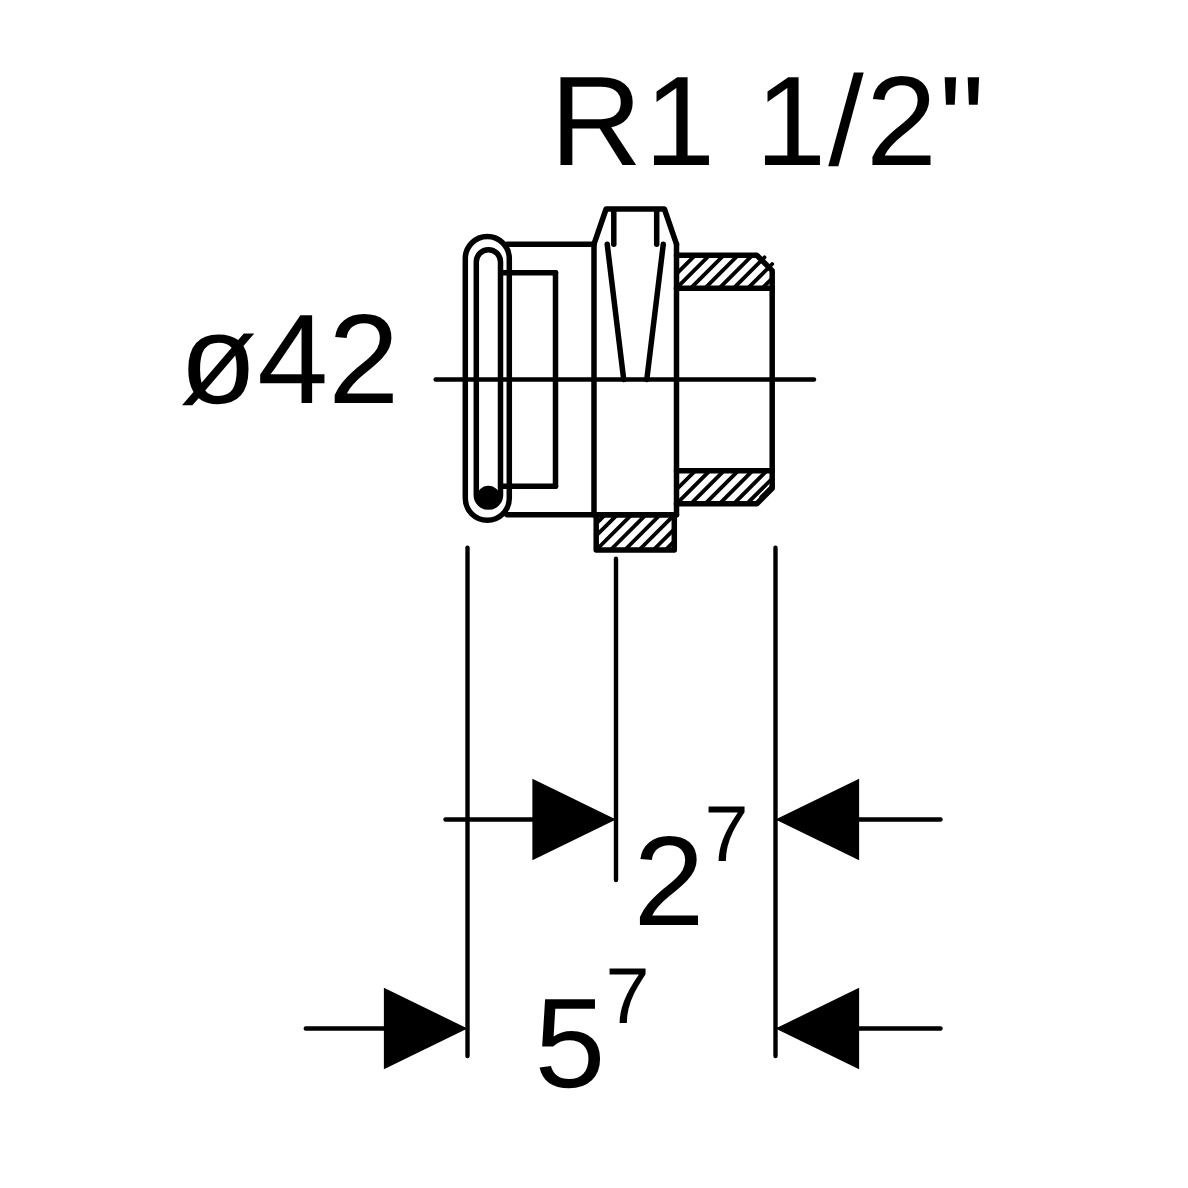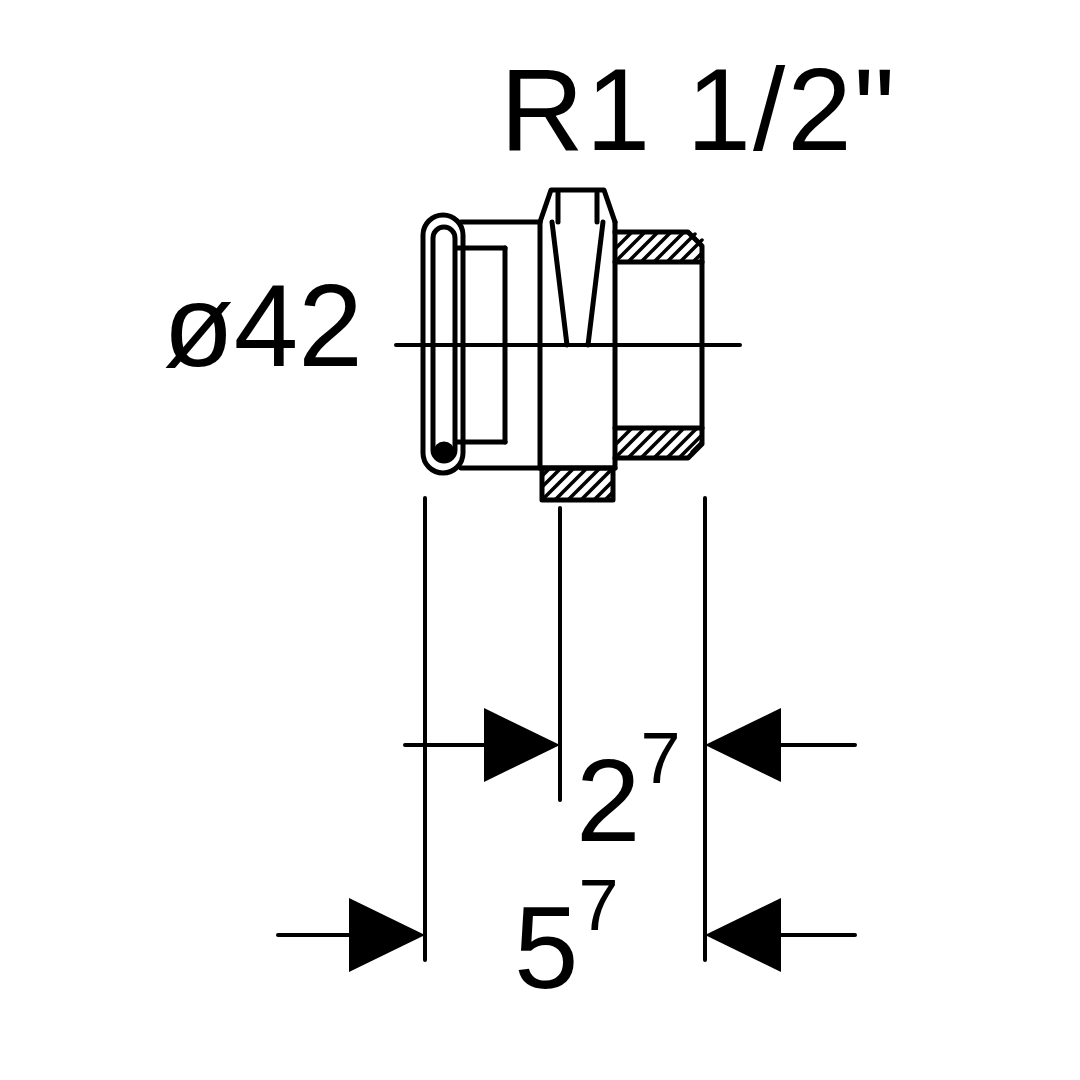--- a/index.html
+++ b/index.html
@@ -39,21 +39,21 @@
     font-size: 116px;
   }
   .dim-label {
     font-size: 116px;
   }
   .dim-27 {
     left: 576px;
     top: 743px;
   }
   .dim-57 {
-    left: 514px;
+    left: 486px;
     top: 890px;
   }
   .dim-label .sup {
     font-size: 72px;
     position: relative;
     top: -58px;
   }
 </style>
 </head>
 <body>

